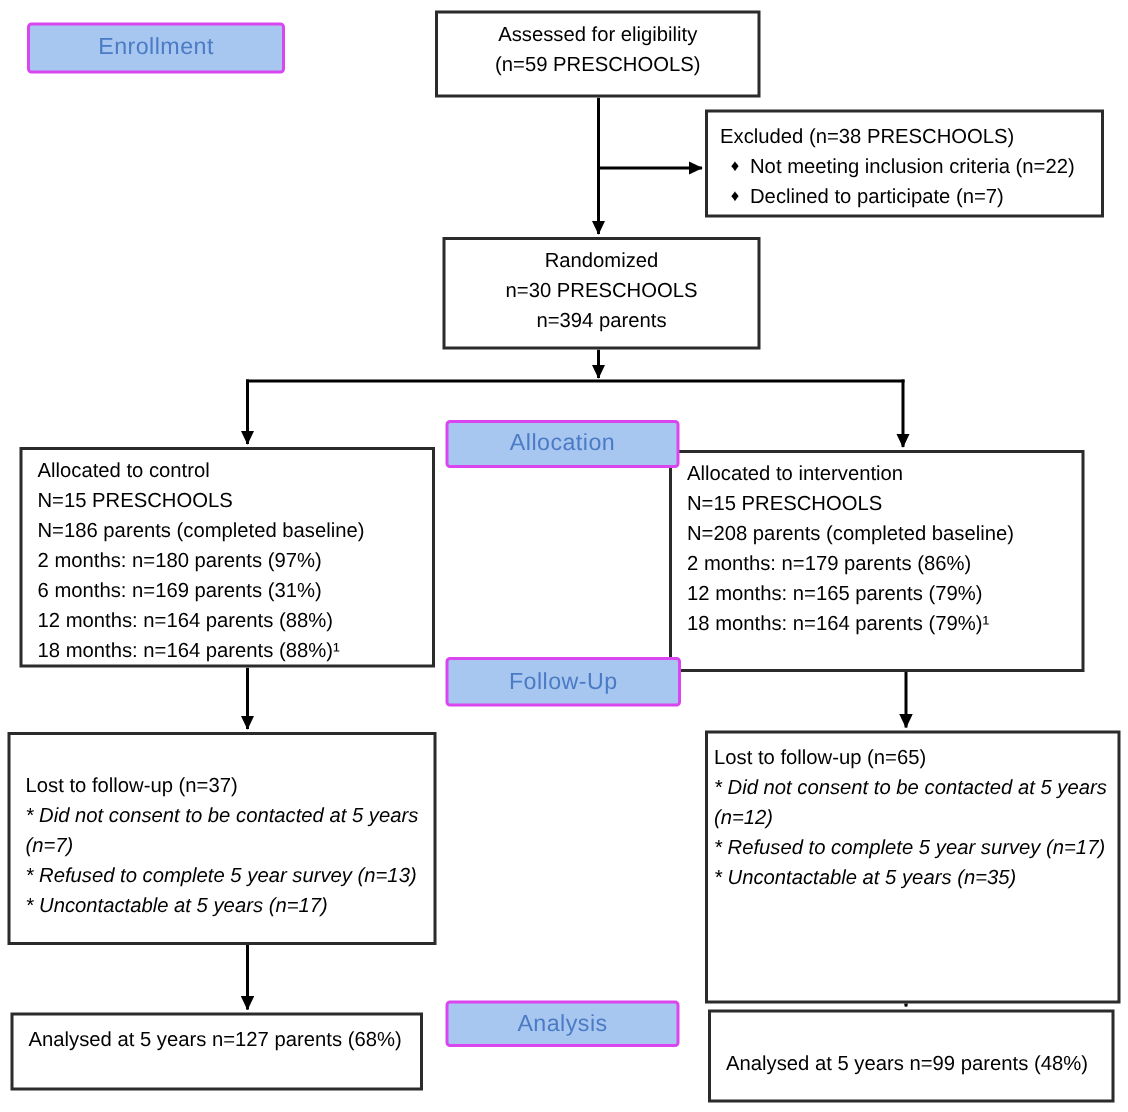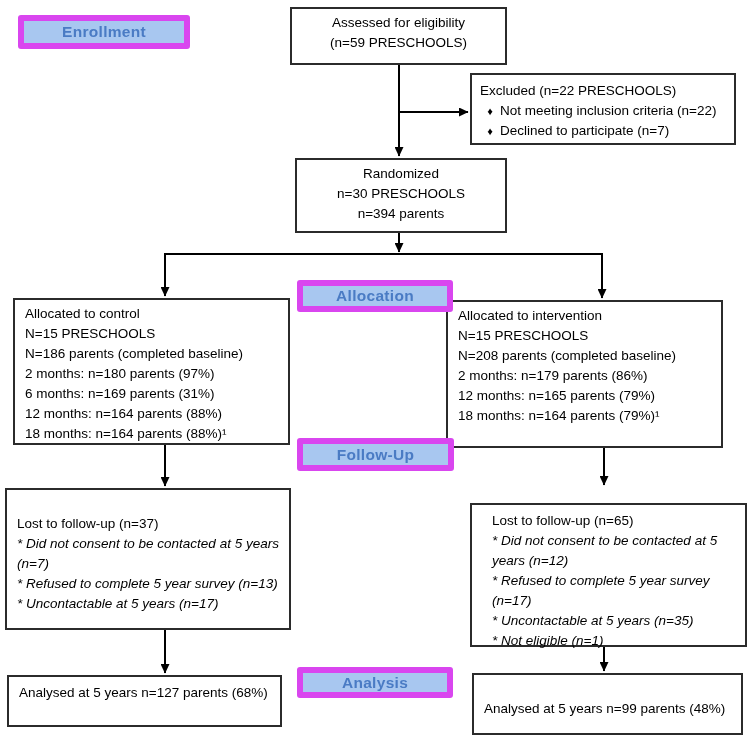--- a/index.html
+++ b/index.html
@@ -35,26 +35,26 @@
   .box.center {
     display: flex;
     flex-direction: column;
     justify-content: flex-start;
     text-align: center;
   }
   .stage-label {
     position: absolute;
     box-sizing: border-box;
     background: var(--stage-label-fill, #a8c7f0);
-    border: 6px solid #d946ef;
+    border: 2px solid #d946ef;
     border-radius: 3px;
     display: flex;
     align-items: center;
     justify-content: center;
-    font-weight: bold;
+    font-weight: normal;
     font-size: 15.5px;
     letter-spacing: 0.3px;
     color: var(--stage-label-text, #4a7bc4);
     z-index: 3;
   }
   .bullet-row {
     display: flex;
     align-items: flex-start;
   }
   .bullet-glyph {
@@ -110,21 +110,21 @@
   <div class="stage-label" style="left:297px; top:438px; width:157px; height:33px;">Follow-Up</div>
 
   <div class="stage-label" style="left:297px; top:667px; width:156px; height:31px;">Analysis</div>
 
   <div class="box center" style="left:290px; top:7px; width:217px; height:58px;">
     <div>Assessed for eligibility</div>
     <div>(n=59 PRESCHOOLS)</div>
   </div>
 
   <div class="box" style="left:470px; top:73px; width:266px; height:72px; padding:6px 8px;">
-    <div>Excluded (n=22 PRESCHOOLS)</div>
+    <div>Excluded (n=38 PRESCHOOLS)</div>
     <div class="bullet-row">
       <span class="bullet-glyph">♦</span>
       <span class="bullet-text">Not meeting inclusion criteria (n=22)</span>
     </div>
     <div class="bullet-row">
       <span class="bullet-glyph">♦</span>
       <span class="bullet-text">Declined to participate (n=7)</span>
     </div>
   </div>
 
@@ -153,26 +153,25 @@
     <div>18 months: n=164 parents (79%)¹</div>
   </div>
 
   <div class="box" style="left:5px; top:488px; width:286px; height:142px; padding:24px 10px;">
     <div>Lost to follow-up (n=37)</div>
     <div class="italic">* Did not consent to be contacted at 5 years (n=7)</div>
     <div class="italic">* Refused to complete 5 year survey (n=13)</div>
     <div class="italic">* Uncontactable at 5 years (n=17)</div>
   </div>
 
-  <div class="box" style="left:470px; top:503px; width:277px; height:144px; padding:6px 20px;">
+  <div class="box" style="left:470px; top:487px; width:277px; height:182px; padding:6px 4px;">
     <div>Lost to follow-up (n=65)</div>
     <div class="italic">* Did not consent to be contacted at 5 years (n=12)</div>
     <div class="italic">* Refused to complete 5 year survey (n=17)</div>
     <div class="italic">* Uncontactable at 5 years (n=35)</div>
-    <div class="italic">* Not eligible (n=1)</div>
   </div>
 
   <div class="box" style="left:7px; top:675px; width:275px; height:52px; padding:6px 10px;">
     <div>Analysed at 5 years n=127 parents (68%)</div>
   </div>
 
   <div class="box" style="left:472px; top:673px; width:271px; height:62px; padding:24px 10px;">
     <div>Analysed at 5 years n=99 parents (48%)</div>
   </div>
 

